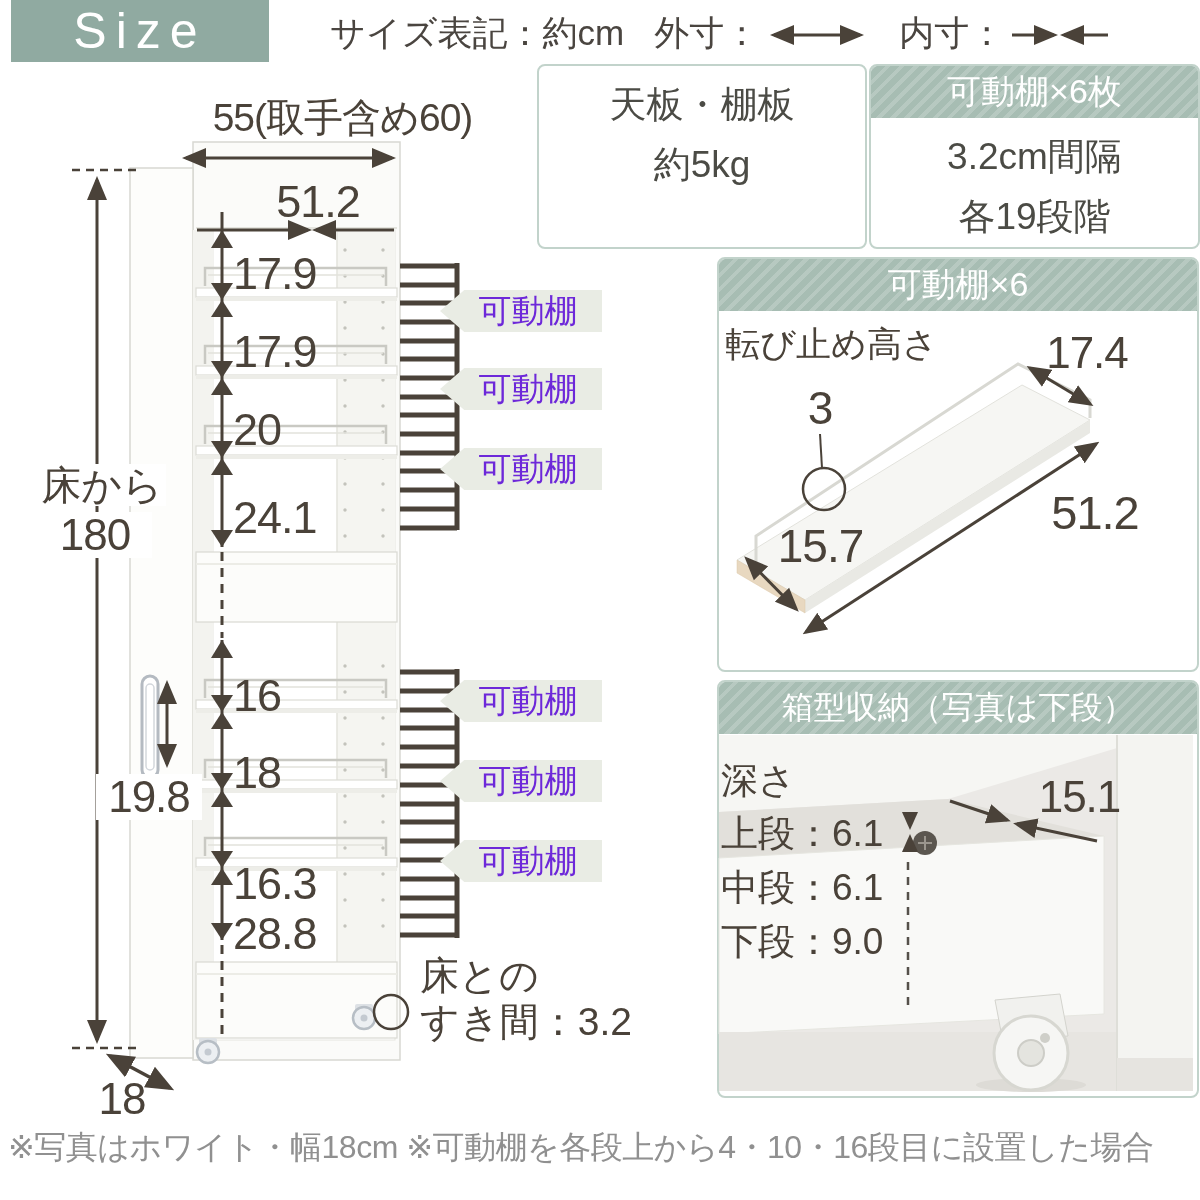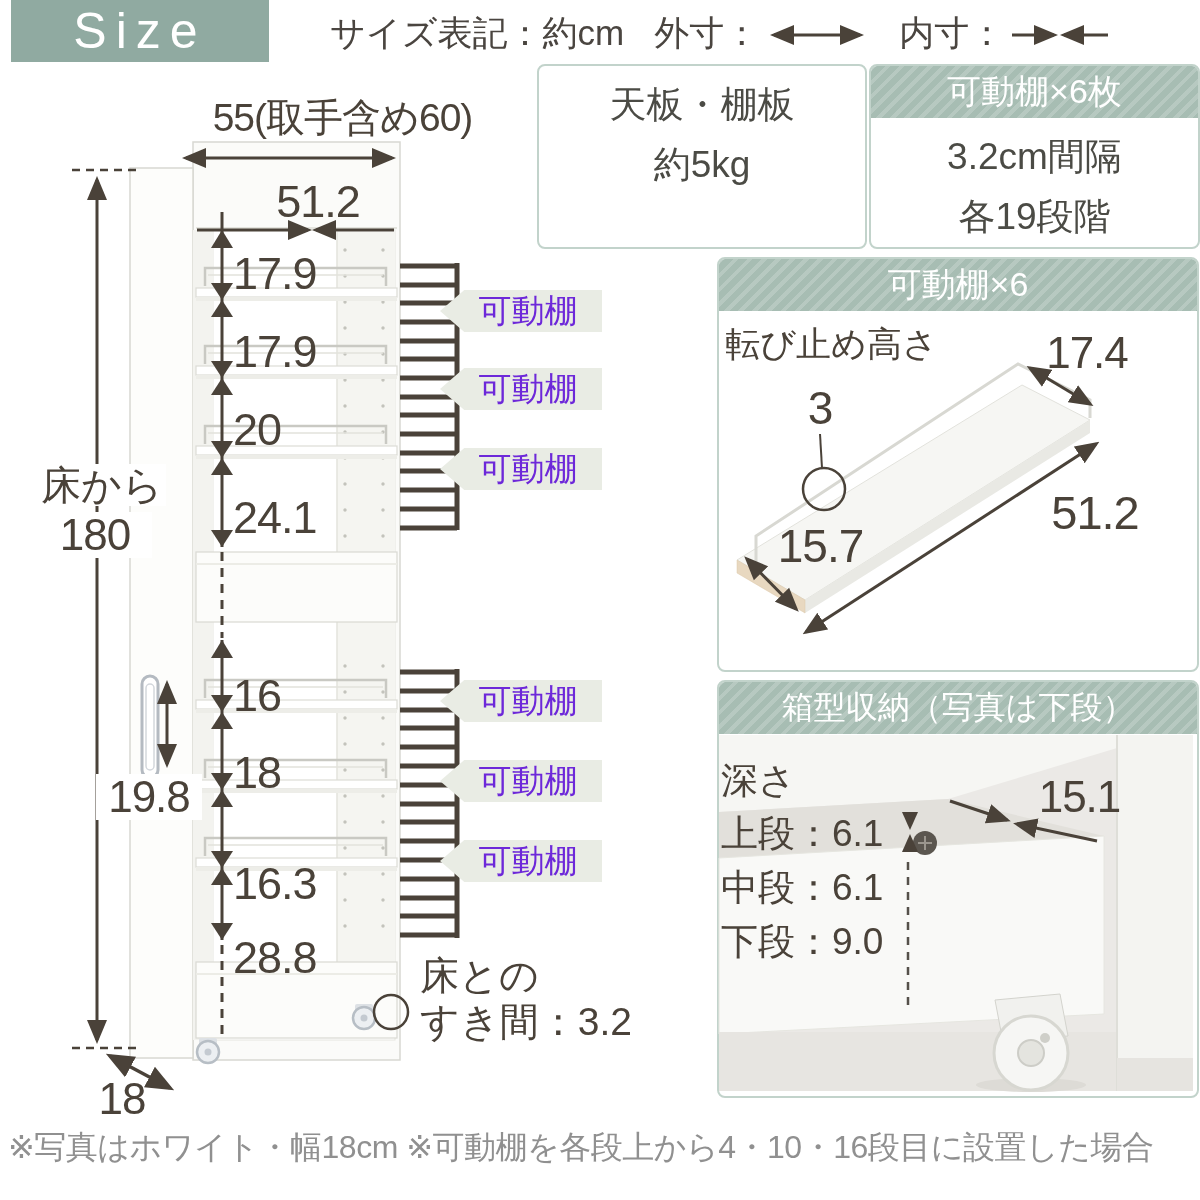--- a/index.html
+++ b/index.html
@@ -230,23 +230,23 @@
   <div class="lbl num ctr" style="left:185px;top:98px;width:315px;font-size:39px;">55(取手含め60)</div>
   <div class="lbl num ctr" style="left:238px;top:178px;width:160px;font-size:45px;">51.2</div>
 
   <div class="lbl num" style="left:233px;top:250px;font-size:45px;">17.9</div>
   <div class="lbl num" style="left:233px;top:328px;font-size:45px;">17.9</div>
   <div class="lbl num" style="left:233px;top:406px;font-size:45px;">20</div>
   <div class="lbl num" style="left:233px;top:494px;font-size:45px;">24.1</div>
   <div class="lbl num" style="left:233px;top:672px;font-size:45px;">16</div>
   <div class="lbl num" style="left:233px;top:749px;font-size:45px;">18</div>
   <div class="lbl num" style="left:233px;top:860px;font-size:45px;">16.3</div>
-  <div class="lbl num" style="left:233px;top:934px;font-size:45px;">28.8</div>
-
-  <div class="lbl ctr wbg" style="left:38px;top:464px;width:122px;font-size:40px;">床から</div>
+  <div class="lbl num" style="left:233px;top:910px;font-size:45px;">28.8</div>
+
+  <div class="lbl ctr wbg" style="left:38px;top:464px;width:122px;font-size:40px;text-align:right;">床から</div>
   <div class="lbl num ctr wbg" style="left:38px;top:512px;width:108px;font-size:44px;">180</div>
   <div class="lbl num ctr wbg" style="left:96px;top:774px;width:100px;font-size:44px;">19.8</div>
   <div class="lbl num ctr" style="left:86px;top:1076px;width:72px;font-size:44px;">18</div>
   <div class="lbl" style="left:420px;top:956px;font-size:39px;">床との</div>
   <div class="lbl" style="left:420px;top:1002px;font-size:39px;">すき間：3.2</div>
 
   <div class="shelf-tag" style="top:290px;">可動棚</div>
   <div class="shelf-tag" style="top:368px;">可動棚</div>
   <div class="shelf-tag" style="top:448px;">可動棚</div>
   <div class="shelf-tag" style="top:680px;">可動棚</div>

